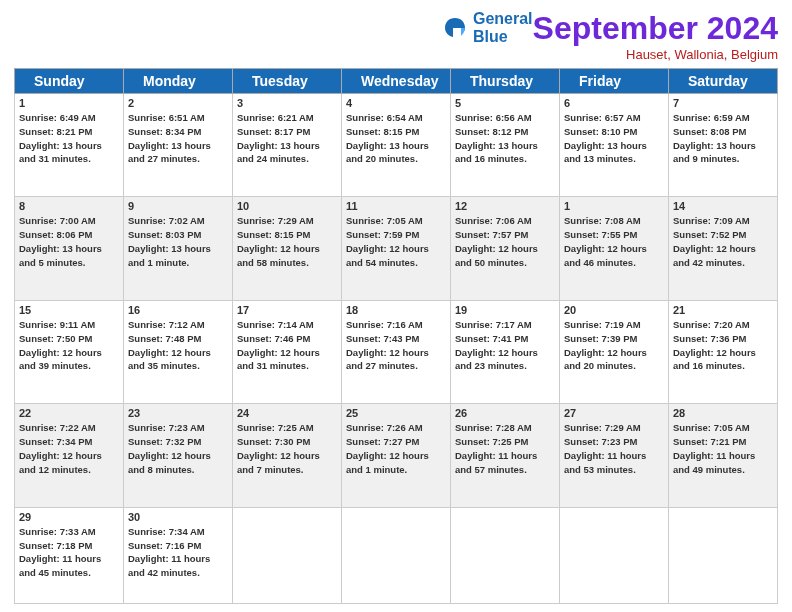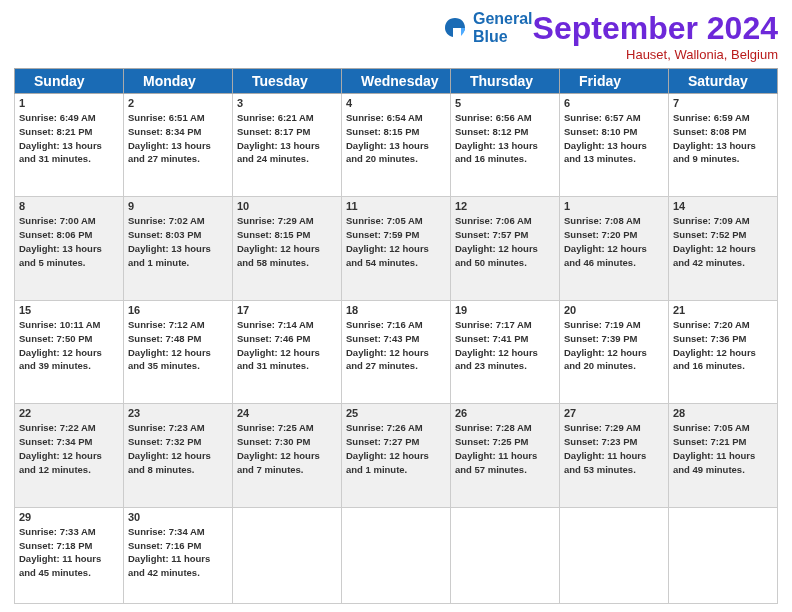--- a/index.html
+++ b/index.html
@@ -239,40 +239,40 @@
               <div>Sunrise: 7:06 AM</div>
               <div>Sunset: 7:57 PM</div>
               <div>Daylight: 12 hours</div>
               <div>and 50 minutes.</div>
             </div>
           </td>
           <td>
             <span class="day-num">1</span>
             <div class="day-info">
               <div>Sunrise: 7:08 AM</div>
-              <div>Sunset: 7:20 PM</div>
+              <div>Sunset: 7:55 PM</div>
               <div>Daylight: 12 hours</div>
               <div>and 46 minutes.</div>
             </div>
           </td>
           <td>
             <span class="day-num">14</span>
             <div class="day-info">
               <div>Sunrise: 7:09 AM</div>
               <div>Sunset: 7:52 PM</div>
               <div>Daylight: 12 hours</div>
               <div>and 42 minutes.</div>
             </div>
           </td>
         </tr>
         <tr>
           <td>
             <span class="day-num">15</span>
             <div class="day-info">
-              <div>Sunrise: 10:11 AM</div>
+              <div>Sunrise: 9:11 AM</div>
               <div>Sunset: 7:50 PM</div>
               <div>Daylight: 12 hours</div>
               <div>and 39 minutes.</div>
             </div>
           </td>
           <td>
             <span class="day-num">16</span>
             <div class="day-info">
               <div>Sunrise: 7:12 AM</div>
               <div>Sunset: 7:48 PM</div>

